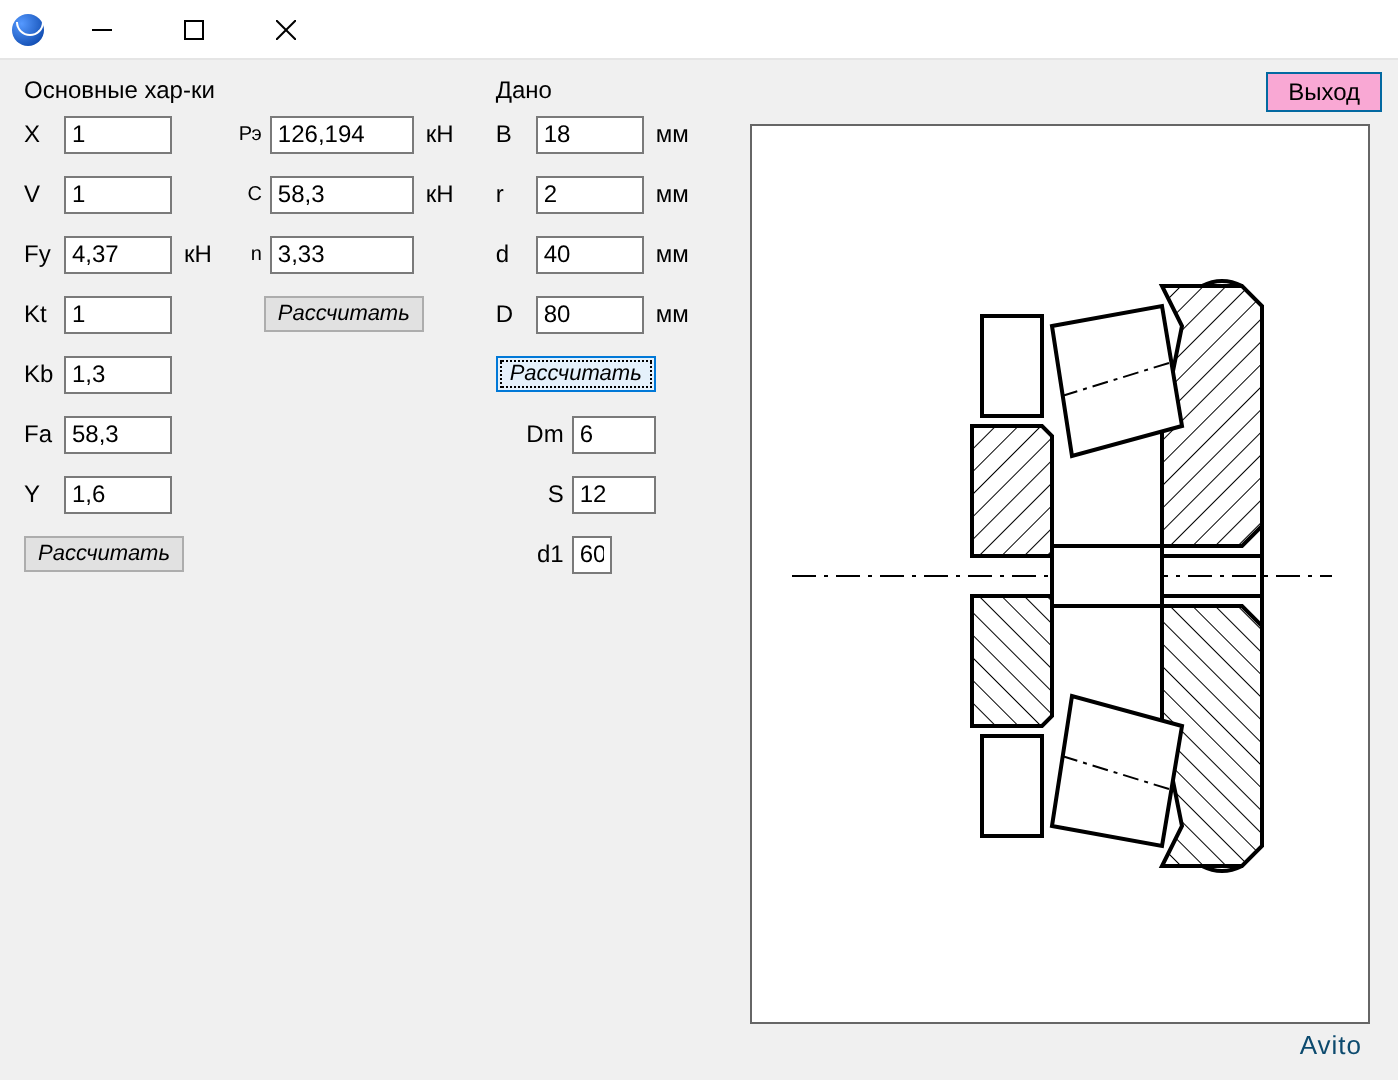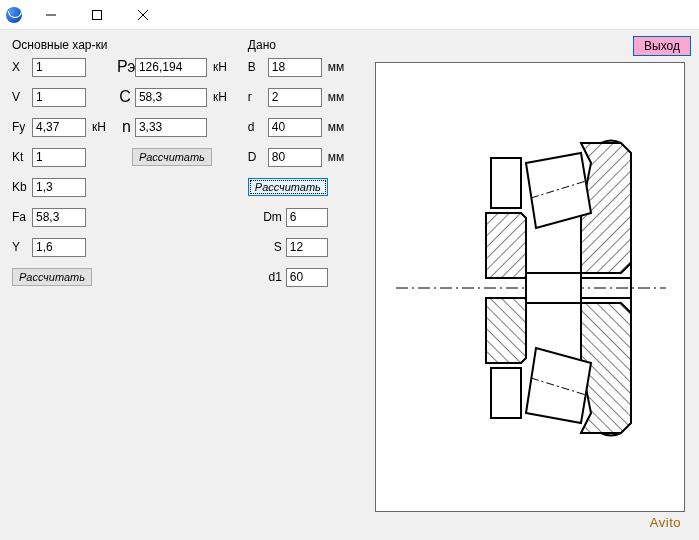--- a/index.html
+++ b/index.html
@@ -57,21 +57,21 @@
     gap: 11px;
     align-items: flex-start;
   }
   .col { }
   .row {
     display: flex; align-items: center;
     margin-bottom: 8px;
     height: 22px;
   }
   .lab { width: 20px; font-size: 12px; }
-  .labR { width: 18px; text-align:right; padding-right:4px; font-size:16px;}
+  .labR { width: 18px; text-align:right; padding-right:4px; font-size:10px;}
   input.txt {
     width: 54px; height: 19px;
     border: 1px solid #7a7a7a;
     background: #fff;
     font-size: 12px;
     padding: 1px 3px;
   }
   input.txt.long { width: 72px; }
   .unit { margin-left: 6px; font-size: 12px; }
   button.calc {
@@ -93,21 +93,21 @@
   .drawing {
     position: absolute;
     top: 32px; right: 14px;
     width: 310px; height: 450px;
     background: #fff;
     border: 1px solid #666;
   }
   .watermark {
     position: absolute;
     right: 18px; bottom: 10px;
-    font-size: 13px; color: #a16207;
+    font-size: 13px; color: #0c4a6e;
     letter-spacing: 0.5px;
     font-family: Arial, sans-serif;
   }
 </style>
 </head>
 <body>
 
 <div class="titlebar">
   <div class="titlebar-icon"></div>
   <div class="winbtn">
@@ -225,21 +225,21 @@
           <div class="row">
             <span class="lab">Dm</span>
             <input class="txt" style="width: 42px;" value="6">
           </div>
           <div class="row">
             <span class="lab">S</span>
             <input class="txt" style="width: 42px;" value="12">
           </div>
           <div class="row">
             <span class="lab">d1</span>
-            <input class="txt" style="width: 42px;" value="60">
+            <input class="txt" style="width: 20px;" value="60">
           </div>
         </div>
       </div>
     </div>
   </div>
 
   <div class="drawing">
     <svg viewBox="0 0 310 450" width="310" height="450">
       <defs>
         <pattern id="hatch" patternUnits="userSpaceOnUse" width="8" height="8" patternTransform="rotate(45)">

